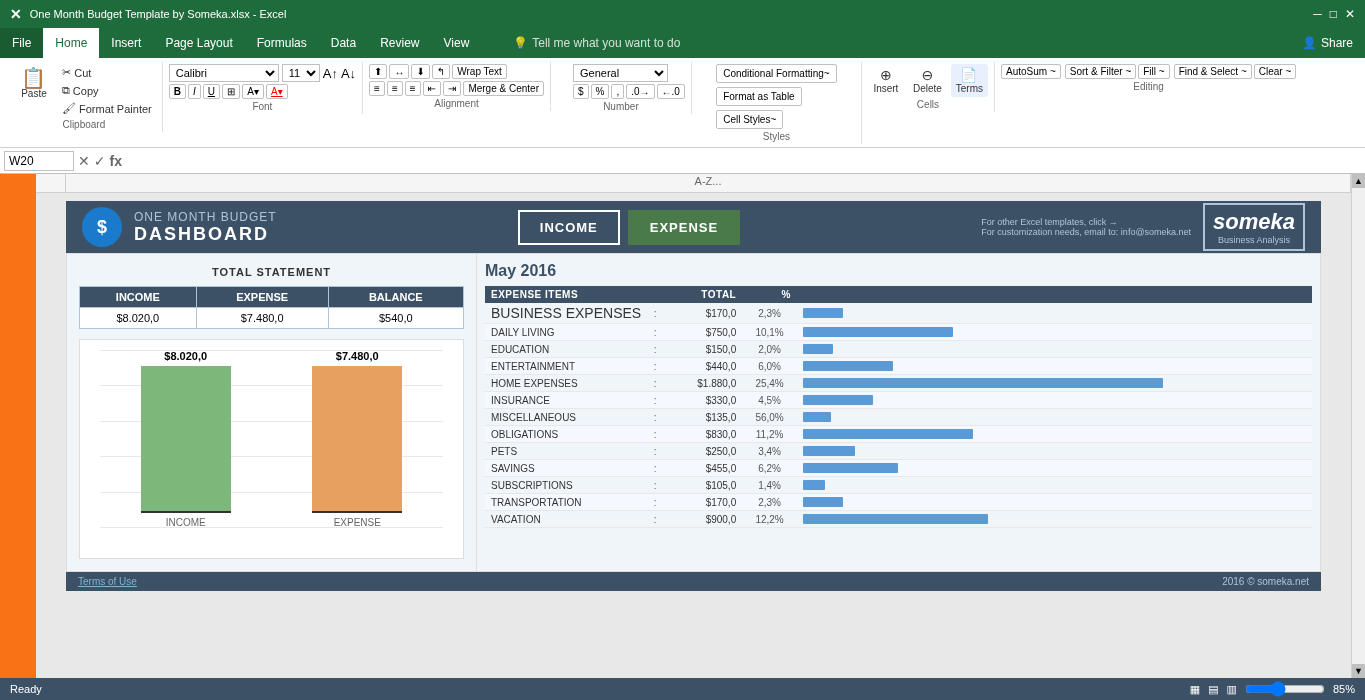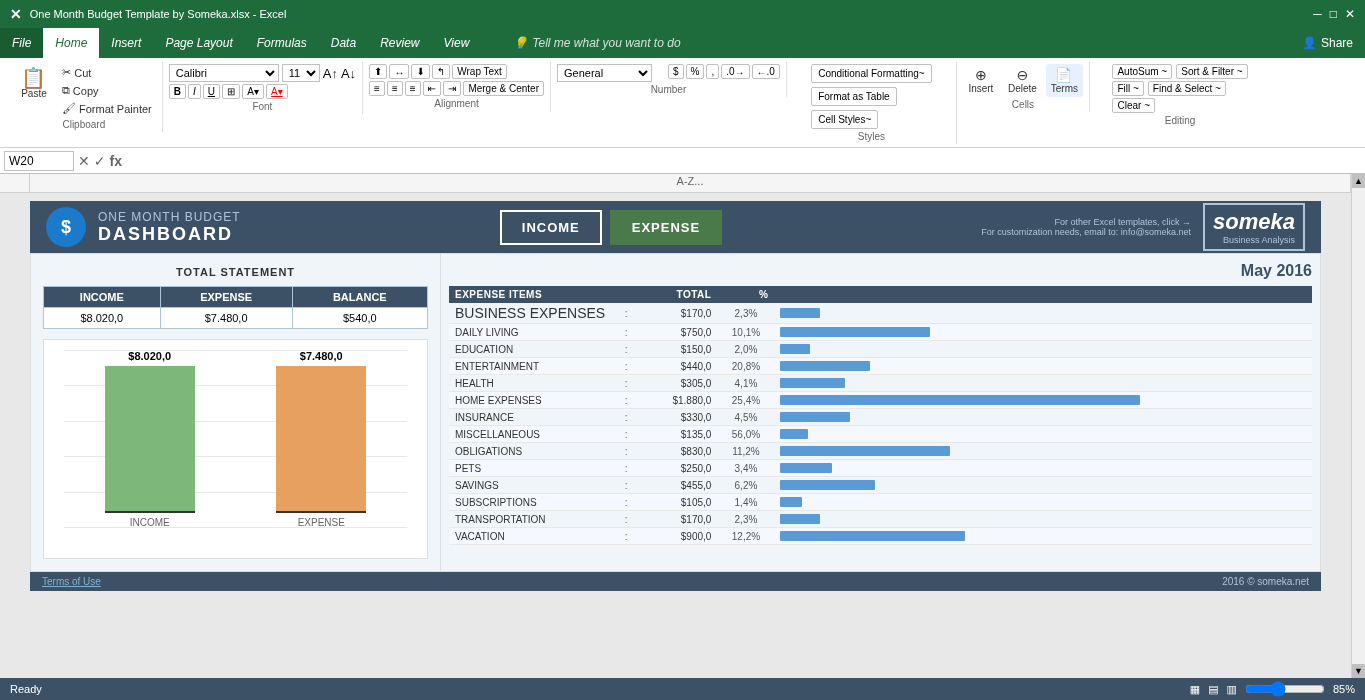--- a/index.html
+++ b/index.html
@@ -24,21 +24,20 @@
       display: flex;
       align-items: stretch;
     }
     .menu-item {
       color: white;
       padding: 0 12px;
       display: flex;
       align-items: center;
       font-size: 12px;
       cursor: pointer;
-      font-style: italic;
     }
     .menu-item.active { background: white; color: #1e6b3c; }
     .menu-item-share {
       margin-left: auto;
       color: white;
       padding: 0 12px;
       display: flex;
       align-items: center;
       gap: 4px;
       font-size: 12px;
@@ -130,23 +129,24 @@
 
     
     .spreadsheet-container {
       display: flex;
       height: calc(700px - 28px - 30px - 90px - 26px - 22px);
       overflow: hidden;
       background: #e8e8e8;
     }
     .sheet-main {
       flex: 1;
-      background: #404040;
+      background: #f97316;
       overflow: hidden;
       position: relative;
+      padding-left: 36px;
     }
 
     
     .dashboard-banner {
       background: #3d5166;
       display: flex;
       align-items: center;
       justify-content: space-between;
       padding: 0 16px;
       height: 52px;
@@ -177,24 +177,24 @@
       border: 2px solid white;
       background: transparent;
       color: white;
       font-size: 13px;
       font-weight: bold;
       cursor: pointer;
       letter-spacing: 1px;
     }
     .banner-btn.active { background: #4a7a4a; border-color: #4a7a4a; }
     .banner-right { display: flex; align-items: center; gap: 12px; }
-    .banner-info { text-align: right; }
+    .banner-info { text-align: left; }
     .banner-info p { color: #adc4d8; font-size: 9px; }
     .banner-brand { color: white; font-size: 22px; font-weight: bold; }
-    .banner-brand-sub { color: #adc4d8; font-size: 9px; text-align: right; }
+    .banner-brand-sub { color: #adc4d8; font-size: 9px; }
 
     
     .dashboard-content {
       display: flex;
       background: white;
       border: 1px solid #ddd;
     }
 
     
     .left-panel {
@@ -245,21 +245,20 @@
     }
     .grid-line { border-top: 1px solid #e8e8e8; width: 100%; }
 
     
     .right-panel {
       flex: 1;
       padding: 8px;
       background: #f0f5fa;
     }
     .right-panel-title {
-      text-align: right;
       font-size: 16px;
       font-weight: bold;
       color: #3d5166;
       margin-bottom: 6px;
     }
     .expense-table {
       width: 100%;
       border-collapse: collapse;
       font-size: 10px;
     }
@@ -432,21 +431,21 @@
         <button class="small-btn">≡</button>
         <button class="small-btn">⇤</button>
         <button class="small-btn">⇥</button>
         <button class="small-btn" style="font-size:10px;white-space:nowrap;">Merge &amp; Center</button>
       </div>
     </div>
     <div class="ribbon-group-label">Alignment</div>
   </div>
 
   <div class="ribbon-group" style="min-width:100px;">
-    <div class="ribbon-group-content" style="flex-direction:row;gap:16px;">
+    <div class="ribbon-group-content" style="flex-direction:column;gap:2px;margin-left:16px;">
       <select class="ribbon-select" style="width:95px;">
         <option>General</option>
       </select>
       <div style="display:flex;gap:2px;align-items:center;">
         <button class="small-btn">$</button>
         <button class="small-btn">%</button>
         <button class="small-btn">,</button>
         <button class="small-btn">.0→</button>
         <button class="small-btn">←.0</button>
       </div>
@@ -475,21 +474,21 @@
       </div>
       <div class="ribbon-btn" style="background:#e8f0fe;">
         <span class="ribbon-icon-sm">📄</span>
         <span>Terms</span>
       </div>
     </div>
     <div class="ribbon-group-label">Cells</div>
   </div>
 
   <div class="ribbon-group" style="min-width:180px;border-right:none;">
-    <div class="ribbon-group-content" style="flex-direction:column;gap:2px;">
+    <div class="ribbon-group-content" style="flex-direction:row;gap:2px;">
       <div style="display:flex;gap:4px;">
         <button class="small-btn" style="font-size:10px;">AutoSum ~</button>
         <button class="small-btn" style="font-size:10px;">Sort &amp; Filter ~</button>
       </div>
       <div style="display:flex;gap:4px;">
         <button class="small-btn" style="font-size:10px;">Fill ~</button>
         <button class="small-btn" style="font-size:10px;">Find &amp; Select ~</button>
       </div>
       <div style="display:flex;gap:4px;">
         <button class="small-btn" style="font-size:10px;">Clear ~</button>
@@ -628,32 +627,23 @@
       <td class="amount">$150,0</td>
       <td class="pct">2,0%</td>
       <td style="padding:3px 6px;">
         <div class="hbar" style="width:30px;"></div>
       </td>
     </tr>
                 <tr>
       <td style="font-size:10px;font-weight:500;">ENTERTAINMENT</td>
       <td class="colon">:</td>
       <td class="amount">$440,0</td>
-      <td class="pct">20,8%</td>
+      <td class="pct">6,0%</td>
       <td style="padding:3px 6px;">
         <div class="hbar" style="width:90px;"></div>
-      </td>
-    </tr>
-                <tr>
-      <td style="font-size:10px;font-weight:500;">HEALTH</td>
-      <td class="colon">:</td>
-      <td class="amount">$305,0</td>
-      <td class="pct">4,1%</td>
-      <td style="padding:3px 6px;">
-        <div class="hbar" style="width:65px;"></div>
       </td>
     </tr>
                 <tr>
       <td style="font-size:10px;font-weight:500;">HOME EXPENSES</td>
       <td class="colon">:</td>
       <td class="amount">$1.880,0</td>
       <td class="pct">25,4%</td>
       <td style="padding:3px 6px;">
         <div class="hbar" style="width:360px;"></div>
       </td>

